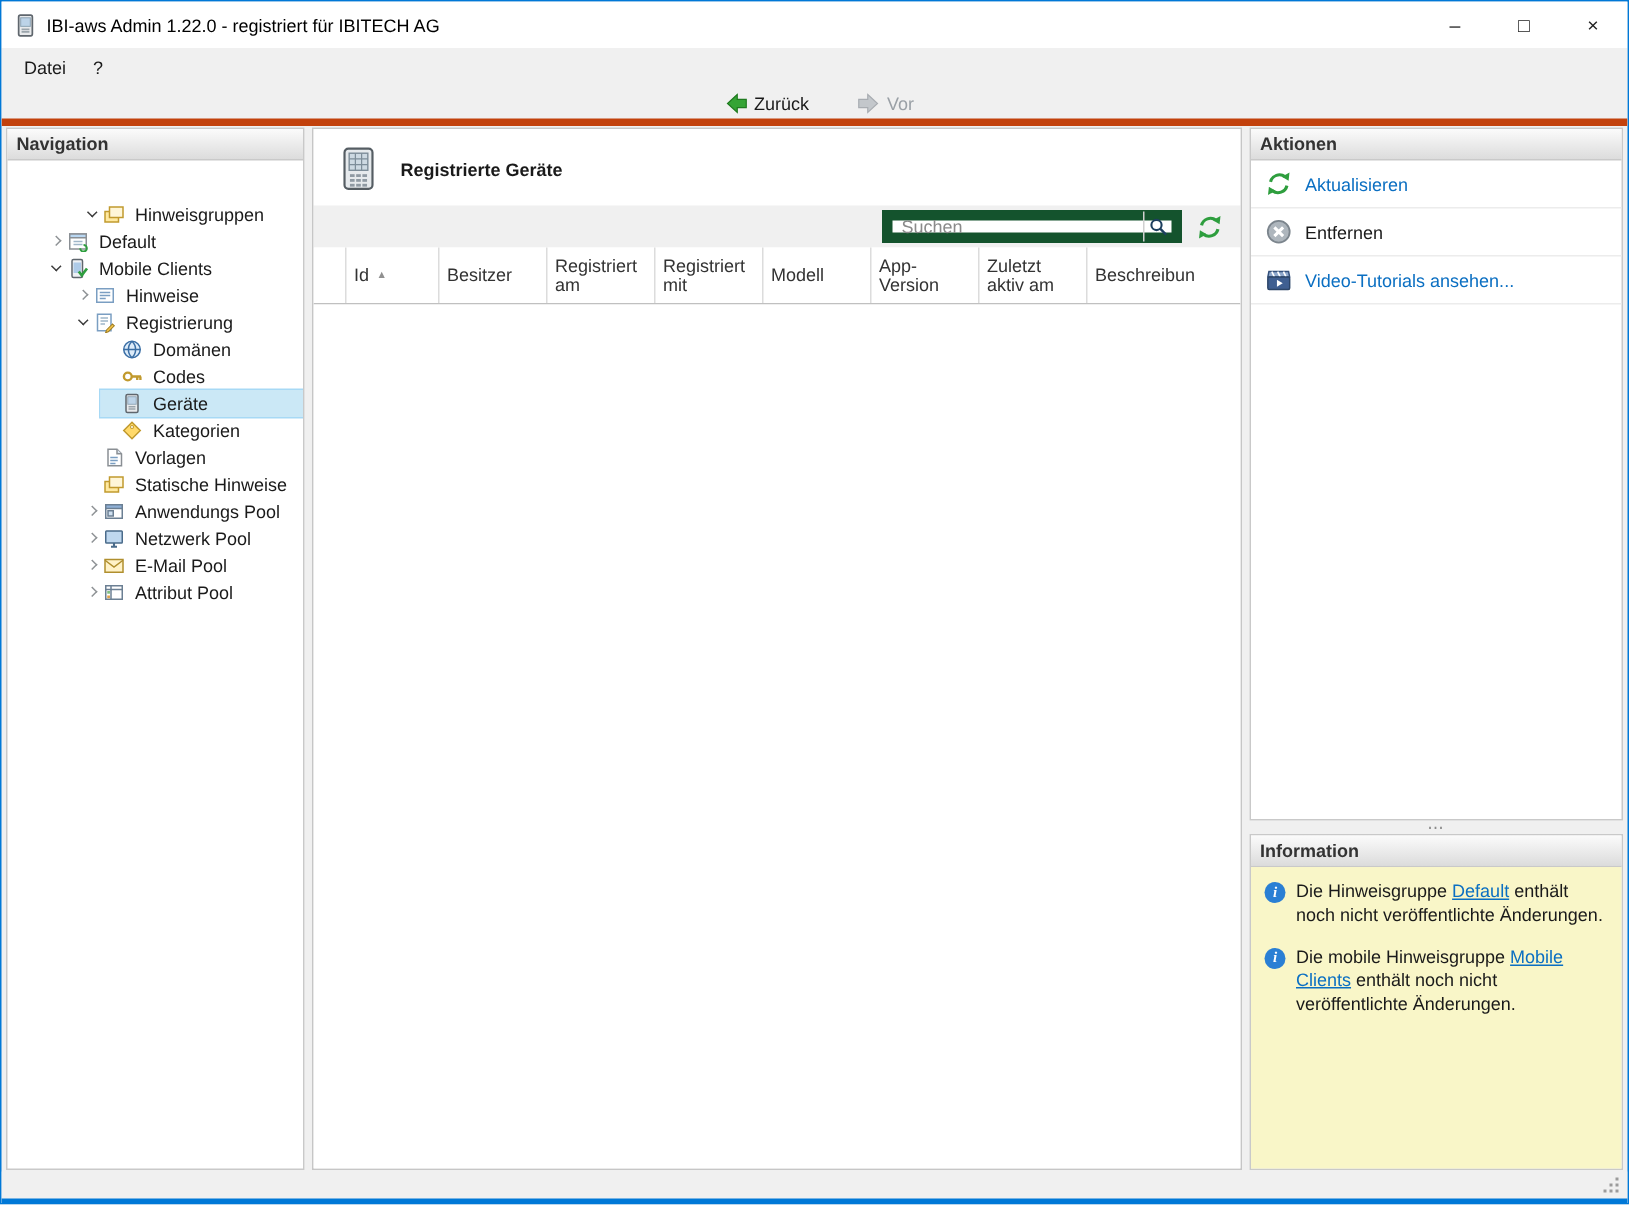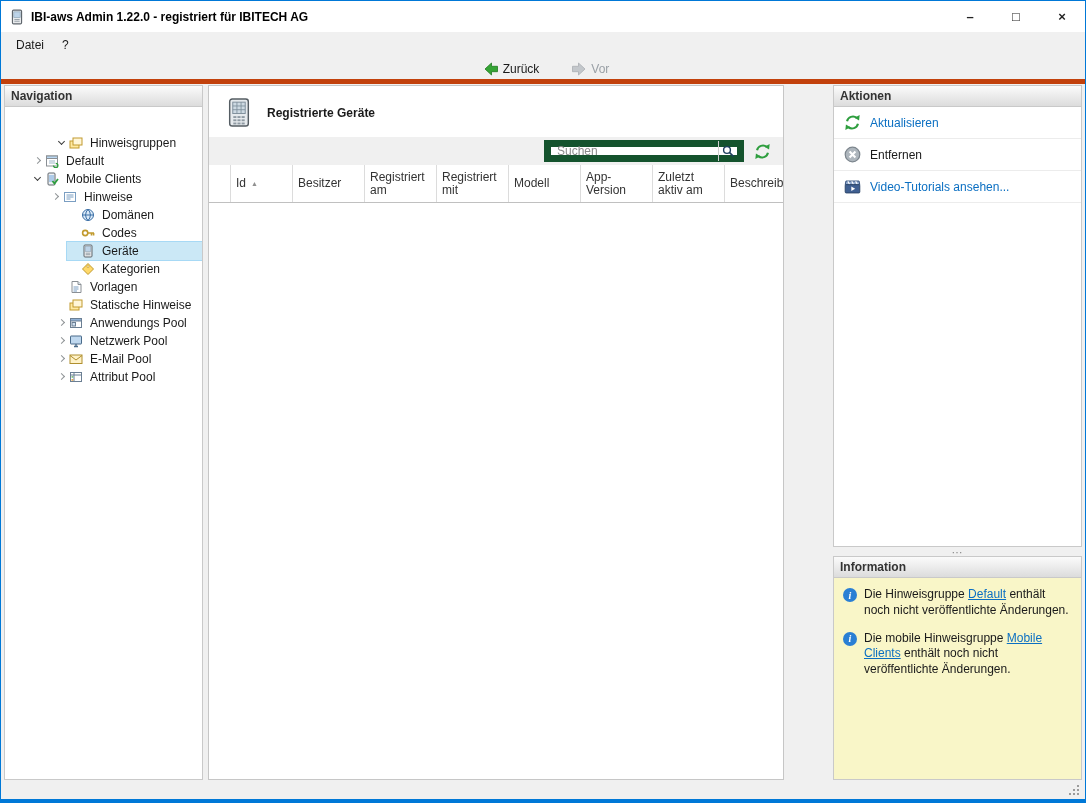--- a/index.html
+++ b/index.html
@@ -3,21 +3,21 @@
 <meta charset="utf-8">
 <style>
   * { box-sizing: border-box; margin: 0; padding: 0; }
   html,body { width:1086px; height:803px; }
   body { font-family:"Liberation Sans", sans-serif; font-size:12px; color:#1a1a1a; background:#fff; position:relative; }
 
   .window { position:absolute; inset:0; background:#f0f0f0; border:1px solid #0078d7; overflow:hidden; }
   .bottom-accent { position:absolute; left:0; right:0; bottom:0; height:3px; background:#0078d7; }
 
   
-  .titlebar { height:31px; background:#fff; display:flex; align-items:center;font-weight:bold; }
+  .titlebar { height:31px; background:#fff; display:flex; align-items:center; }
   .appicon { width:16px; height:16px; margin:0 6px 0 8px; flex:none; }
   .appicon svg { width:16px; height:16px; }
   .wtitle { flex:1; font-size:12px; color:#000; white-space:nowrap; overflow:hidden; }
   .wbtns { display:flex; height:31px; }
   .wbtn { width:46px; height:31px; display:flex; align-items:center; justify-content:center; font-size:13px; color:#222; cursor:default; }
 
   
   .menubar { height:26px; background:#f0f0f0; display:flex; align-items:center; padding-left:6px; }
   .mitem { padding:4px 9px; color:#1a1a1a; }
   .toolbar { height:26px; background:#f0f0f0; display:flex; align-items:center; padding-left:6px; gap:18px; border-bottom:5px solid #c2410c;justify-content:center; }
@@ -62,21 +62,21 @@
   .thead { display:flex; border-bottom:1px solid #c0c0c0; min-height:38px; flex:none; background:#fff; }
   .th { width:72px; flex:none; border-right:1px solid #dcdcdc; padding:4px 5px; display:flex; align-items:center; line-height:13px; color:#333; }
   .th.ind { width:22px; }
   .th.c-id { width:62px; }
   .th.last { flex:1; width:auto; border-right:none; overflow:hidden; white-space:nowrap; }
   .sort { margin-left:5px; font-size:7px; color:#909090; }
   .sort::before { content:"▲"; }
   .tbody { flex:1; background:#fff; }
 
   
-  .right { width:249px; flex:none; display:flex; flex-direction:column;margin-left:44px; }
+  .right { width:249px; flex:none; display:flex; flex-direction:column; }
   .actions-panel { flex:1; background:#fff; border:1px solid #c9c9c9; display:flex; flex-direction:column; }
   .action-row { display:flex; align-items:center; gap:9px; padding:7px 10px; border-bottom:1px solid #ececec; }
   .aicon { width:17px; height:17px; flex:none; }
   .aicon svg { width:17px; height:17px; display:block; }
   .alabel { color:#1a1a1a; }
   .alabel.link { color:#0b6fc2; }
   .splitter { height:9px; display:flex; align-items:center; justify-content:center; flex:none; }
   .splitter::before { content:"⋯"; color:#8a8a8a; font-size:11px; line-height:6px; letter-spacing:1px; }
   .info-panel { height:224px; flex:none; background:#fff; border:1px solid #c9c9c9; display:flex; flex-direction:column; }
   .info-body { flex:1; background:#f9f6c8; padding:9px 9px; overflow:hidden; }
@@ -260,20 +260,29 @@
         <div class="trow lvl2">
             <div class="rb">
           <span class="chev"></span>
           <span class="ticon"><svg viewBox="0 0 14 14">
                   <use href="#i-note"></use>
                 </svg></span>
           <span class="tlabel">Hinweise</span>
         </div>
           </div>
 
+        <div class="trow lvl2">
+            <div class="rb">
+          <span class="chev open"></span>
+          <span class="ticon"><svg viewBox="0 0 14 14">
+                  <use href="#i-register"></use>
+                </svg></span>
+          <span class="tlabel">Registrierung</span>
+        </div>
+          </div>
 
         <div class="trow lvl3">
             <div class="rb">
           <span class="chev none"></span>
           <span class="ticon"><svg viewBox="0 0 14 14">
                   <use href="#i-domain"></use>
                 </svg></span>
           <span class="tlabel">Domänen</span>
         </div>
           </div>

